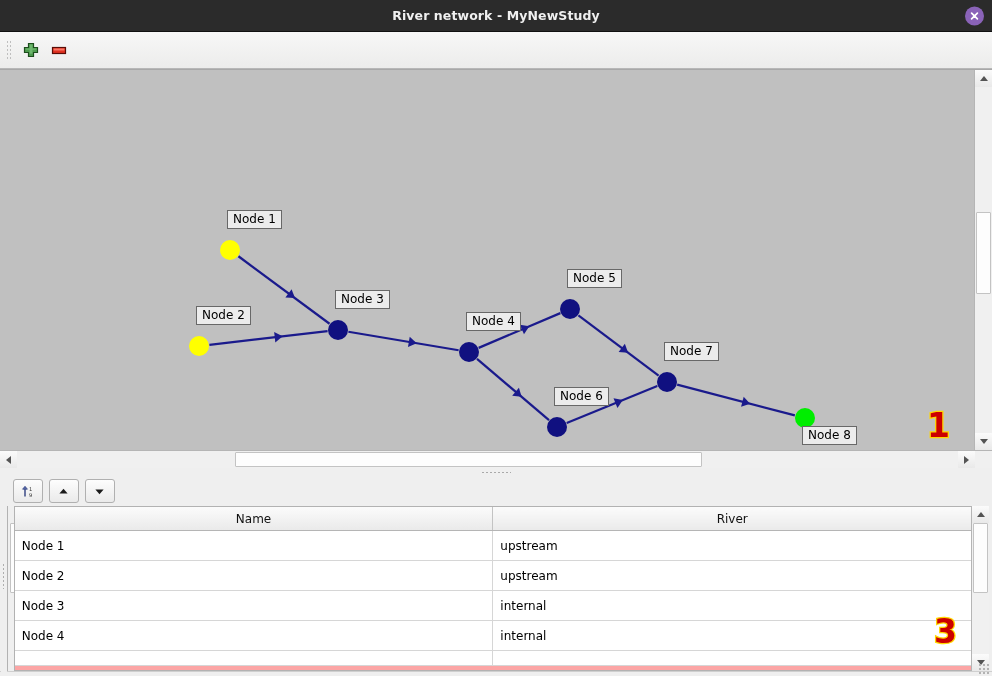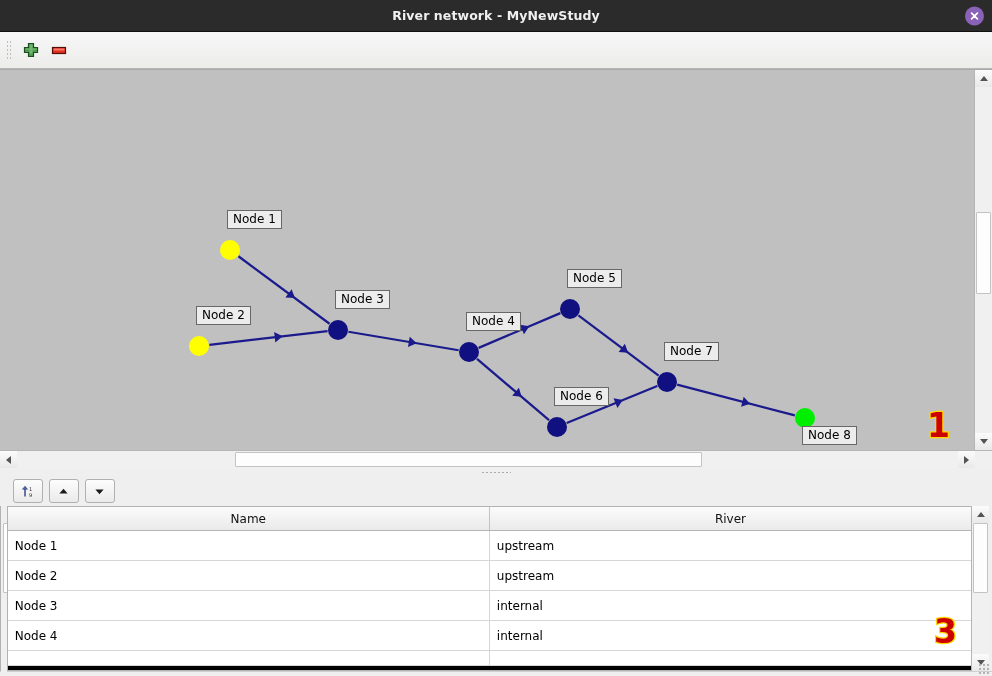--- a/index.html
+++ b/index.html
@@ -240,22 +240,23 @@
     display: flex;
     flex-direction: row;
     margin: 0 3px 0 0;
   }
   .table-box {
     flex: 1 1 auto;
     min-width: 0;
     overflow: hidden;
     border: 1px solid #b2b2b2;
     border-right: none;
-    background: #000000;
-    position: relative;
+    background: #fca5a5;
+    position: relative;
+    margin-left: 7px;
   }
   table.grid {
     border-collapse: collapse;
     width: 100%;
     table-layout: fixed;
     font-size: 12px;
   }
   table.grid th {
     background: linear-gradient(#fbfbfb,#eaeaea);
     border-right: 1px solid #c3c3c3;

